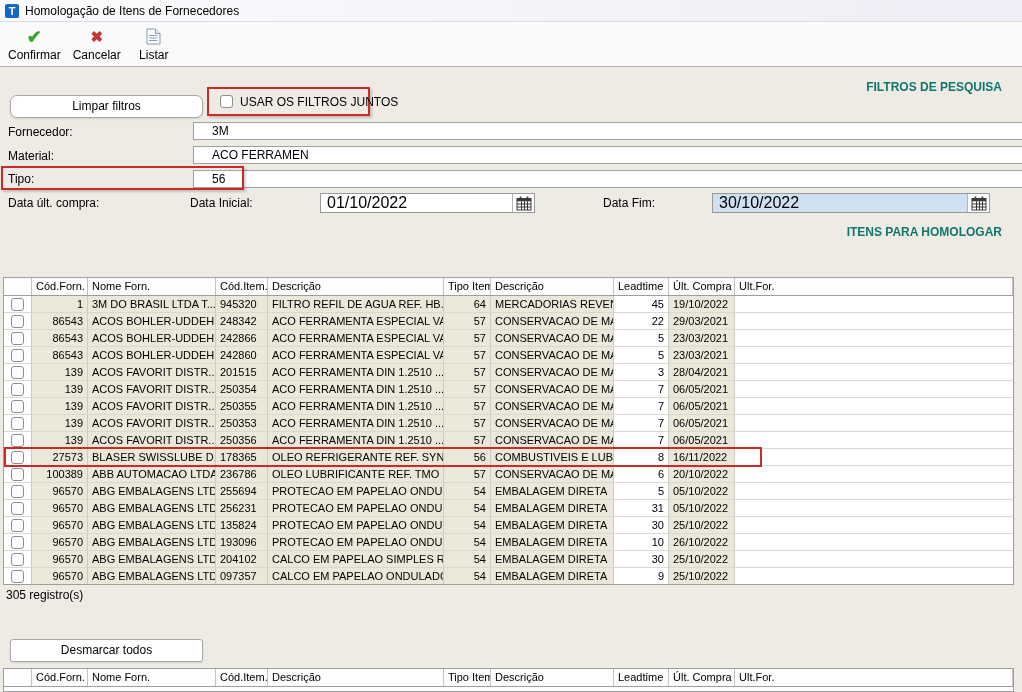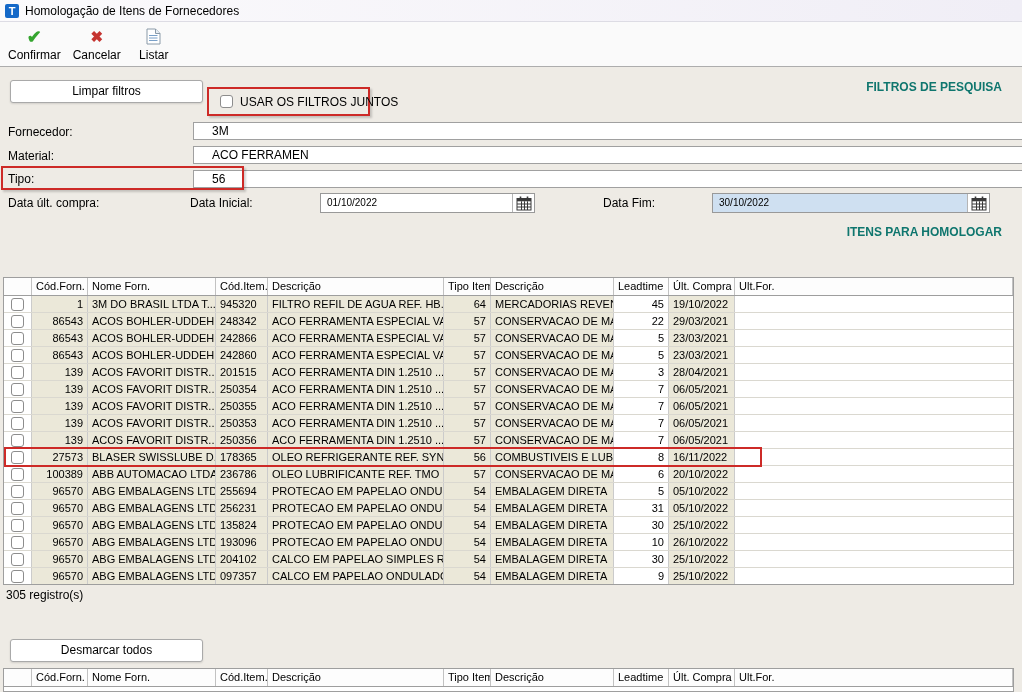--- a/index.html
+++ b/index.html
@@ -28,21 +28,21 @@
   
   .bluehead { position:absolute; right:20px; color:#0f766e; font-weight:bold; font-size:12px; }
   .h-filtros { top:80px; }
   .h-homologar { top:225px; }
   .h-homologados { top:619px; }
 
   
   .btn { position:absolute; left:10px; width:193px; height:23px; background:#fff;
     border:1px solid #a9a9a9; border-radius:3px; font-size:12px; text-align:center;
     line-height:21px; box-shadow:0 1px 2px rgba(0,0,0,0.12); cursor:default; }
-  .btn-limpar { top:80px; }
+  .btn-limpar { top:95px;border-radius:7px; }
   .btn-selecionar { top:247px; }
   .btn-desmarcar { top:639px; }
 
   
   .redbox { position:absolute; border:2px solid #cd2a27; box-shadow:2px 2px 2px rgba(0,0,0,0.18); z-index:6; }
   .redbox-juntos { left:207px; top:87px; width:163px; height:29px; display:flex; align-items:center;
     padding-left:11px; gap:7px; background:transparent; }
   .redbox-tipo { left:1px; top:166px; width:243px; height:24px; pointer-events:none; }
 
   .cb { width:13px; height:13px; background:#fff; border:1px solid #8d8d8d; border-radius:3px; flex:0 0 auto; }
@@ -55,21 +55,21 @@
     white-space:nowrap; overflow:hidden; }
   .lab-fornecedor { top:125px; } .field-fornecedor { top:122px; }
   .lab-material { top:149px; }  .field-material { top:146px; }
   .lab-tipo { top:172px; }      .field-tipo { top:170px; }
 
   .lab-dataultcompra { top:196px; }
   .lab-datainicial { left:190px; top:196px; }
   .lab-datafim { left:603px; top:196px; }
   .datefield { position:absolute; top:193px; height:20px; background:#fff; border:1px solid #999;
     display:flex; align-items:center; }
-  .datefield .dval { flex:1 1 auto; font-size:10px; padding-left:6px; line-height:18px; }
+  .datefield .dval { flex:1 1 auto; font-size:16px; padding-left:6px; line-height:18px; }
   .datefield .dicon { flex:0 0 22px; height:18px; display:flex; align-items:center; justify-content:center;
     border-left:1px solid #b5b5b5; background:#fff; cursor:default; }
   .df-inicial { left:320px; width:215px; }
   .df-fim { left:712px; width:278px; }
   .df-fim .dval { background:#cfe0f1; height:18px; }
 
   
   .tbl { position:absolute; left:3px; width:1011px; background:#fff; border:1px solid #9e9e9e; overflow:hidden; }
   .tbl1 { top:277px; height:308px; }
   .tbl2 { top:668px; height:24px; }

